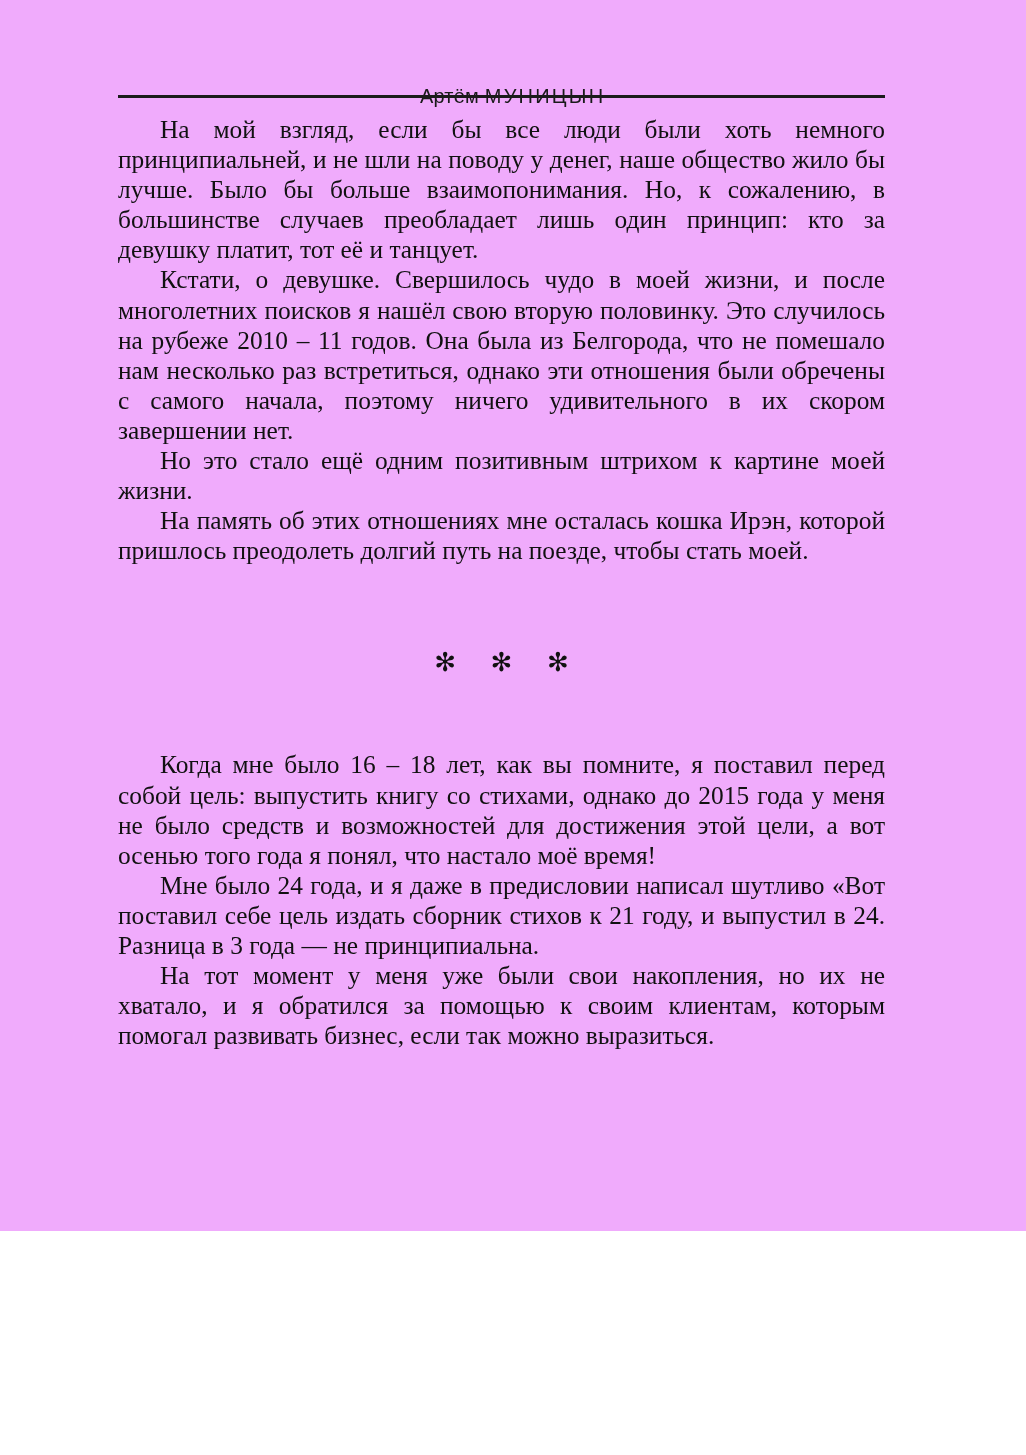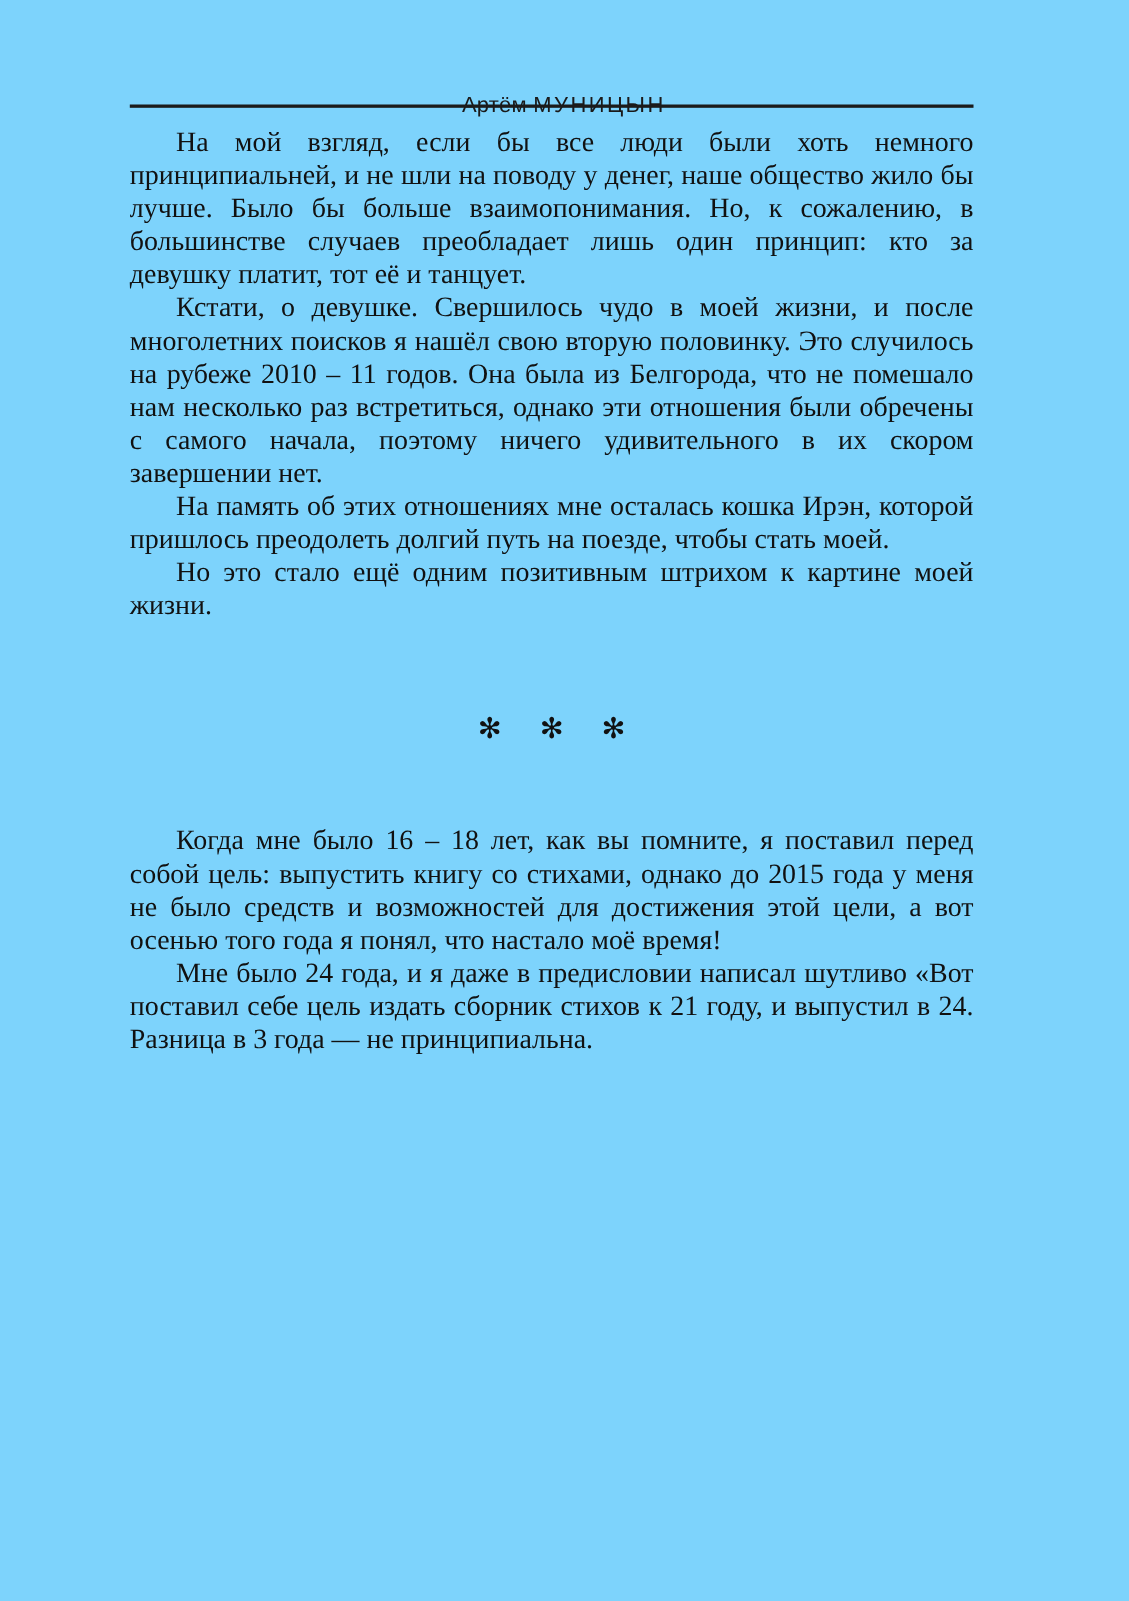--- a/index.html
+++ b/index.html
@@ -4,22 +4,22 @@
 <title>Book page 39</title>
 <style>
   html, body {
     margin: 0;
     padding: 0;
     background: #ffffff;
   }
   .page {
     position: relative;
     width: 1026px;
-    height: 1455px;
-    background: #7dd3fc;
+    height: 1231px;
+    background: #f0abfc;
     box-sizing: border-box;
     overflow: hidden;
   }
 
   
   .running-head {
     position: absolute;
     left: 118px;
     top: 62px;
     width: 767px;
@@ -102,26 +102,27 @@
   <div class="running-head">
     <span class="author-first">Артём </span><span class="author-last">МУНИЦЫН</span>
   </div>
 
   <div class="head-rule"></div>
 
   <div class="column">
 
     <p class="para">На мой взгляд, если бы все люди были хоть немного принципиальней, и не шли на поводу у денег, наше обще­ство жило бы лучше. Было бы больше взаимопонимания. Но, к сожалению, в большинстве случаев преобладает лишь один принцип: кто за девушку платит, тот её и танцует.</p>
     <p class="para">Кстати, о девушке. Свершилось чудо в моей жизни, и после многолетних поисков я нашёл свою вторую половинку. Это случилось на рубеже 2010 – 11 годов. Она была из Белгорода, что не помешало нам несколько раз встретиться, однако эти отношения были обречены с самого начала, поэтому ничего удивительного в их скором завершении нет.</p>
+    <p class="para">Но это стало ещё одним позитивным штрихом к картине моей жизни.</p>
     <p class="para">На память об этих отношениях мне осталась кошка Ирэн, которой пришлось преодолеть долгий путь на поезде, чтобы стать моей.</p>
-    <p class="para">Но это стало ещё одним позитивным штрихом к картине моей жизни.</p>
 
     <div class="gap-before-divider"></div>
     <p class="divider">✻ ✻ ✻</p>
     <div class="gap-after-divider"></div>
 
     <p class="para">Когда мне было 16 – 18 лет, как вы помните, я поста­вил перед собой цель: выпустить книгу со стихами, однако до 2015 года у меня не было средств и возможностей для достижения этой цели, а вот осенью того года я понял, что настало моё время!</p>
     <p class="para">Мне было 24 года, и я даже в предисловии написал шутли­во «Вот поставил себе цель издать сборник стихов к 21 году, и выпустил в 24. Разница в 3 года — не принципиальна.</p>
+    <p class="para">На тот момент у меня уже были свои накопления, но их не хватало, и я обратился за помощью к своим клиентам, которым помогал развивать бизнес, если так можно выра­зиться.</p>
 
   </div>
 
 
 </div>
 
 </body></html>

